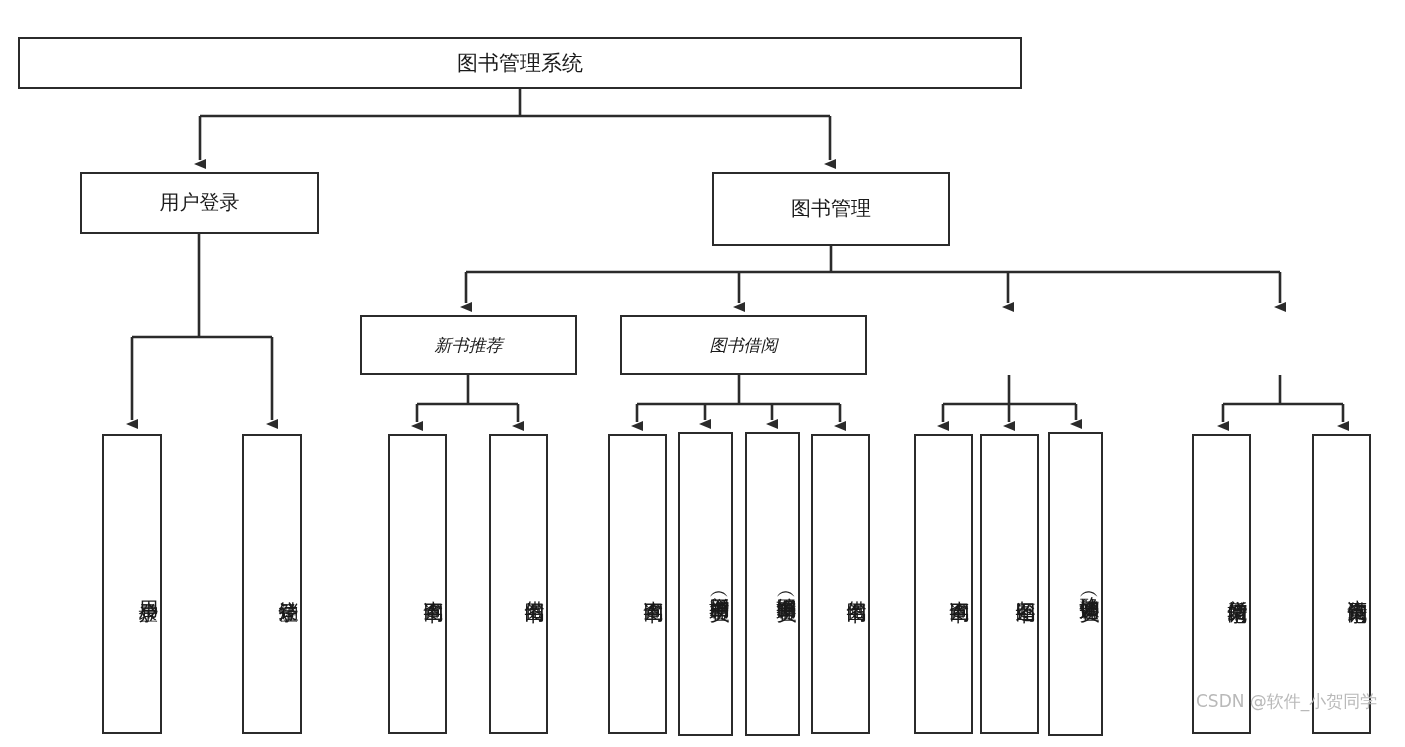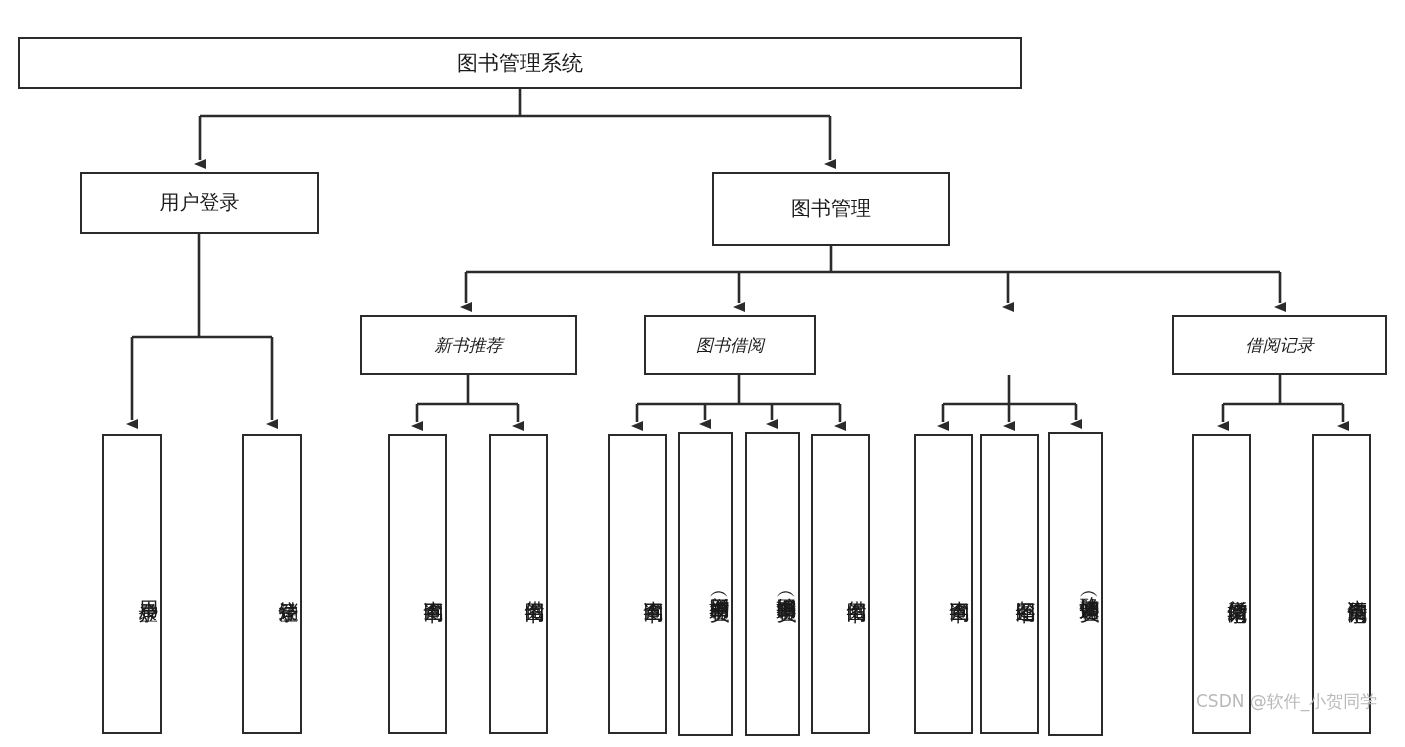--- a/index.html
+++ b/index.html
@@ -135,25 +135,22 @@
   <div class="node lvl2" style="left:80px; top:172px; width:239px; height:62px;">
     <span>用户登录</span>
   </div>
   <div class="node lvl2" style="left:712px; top:172px; width:238px; height:74px;">
     <span>图书管理</span>
   </div>
 
   <div class="node lvl3" style="left:360px; top:315px; width:217px; height:60px;">
     <span>新书推荐</span>
   </div>
-  <div class="node lvl3" style="left:644px; top:315px; width:172px; height:60px;">
+  <div class="node lvl3" style="left:620px; top:315px; width:247px; height:60px;">
     <span>图书借阅</span>
-  </div>
-  <div class="node lvl3" style="left:1172px; top:315px; width:215px; height:60px;">
-    <span>借阅记录</span>
   </div>
 
   <div class="node leaf" style="left:102px; top:434px; width:60px; height:300px;">
     <span class="leaf-text">用户登录</span>
   </div>
   <div class="node leaf" style="left:242px; top:434px; width:60px; height:300px;">
     <span class="leaf-text">注销登录</span>
   </div>
 
   <div class="node leaf" style="left:388px; top:434px; width:59px; height:300px;">

